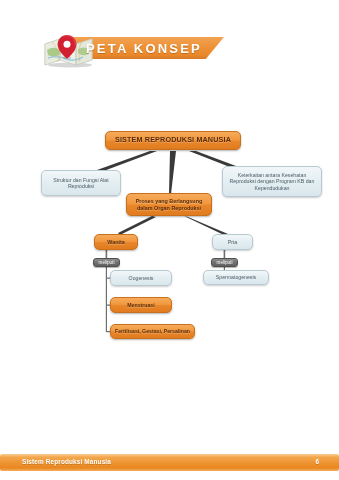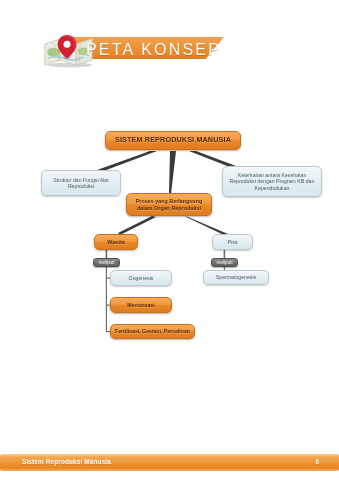--- a/index.html
+++ b/index.html
@@ -48,22 +48,22 @@
     left: 0; right: 0; bottom: -4px;
     height: 5px;
     background: rgba(0,0,0,0.10);
     filter: blur(2px);
   }
   .banner-title {
     position: absolute;
     left: 86px;
     top: 13px;
     width: 140px;
-    font-size: 16px;
-    font-weight: normal;
+    font-size: 13px;
+    font-weight: bold;
     letter-spacing: 2.2px;
     color: #ffffff;
     text-shadow: 0 1px 0 rgba(140,70,10,0.45);
     white-space: nowrap;
   }
 
   
   .map-icon {
     position: absolute;
     left: 42px;

